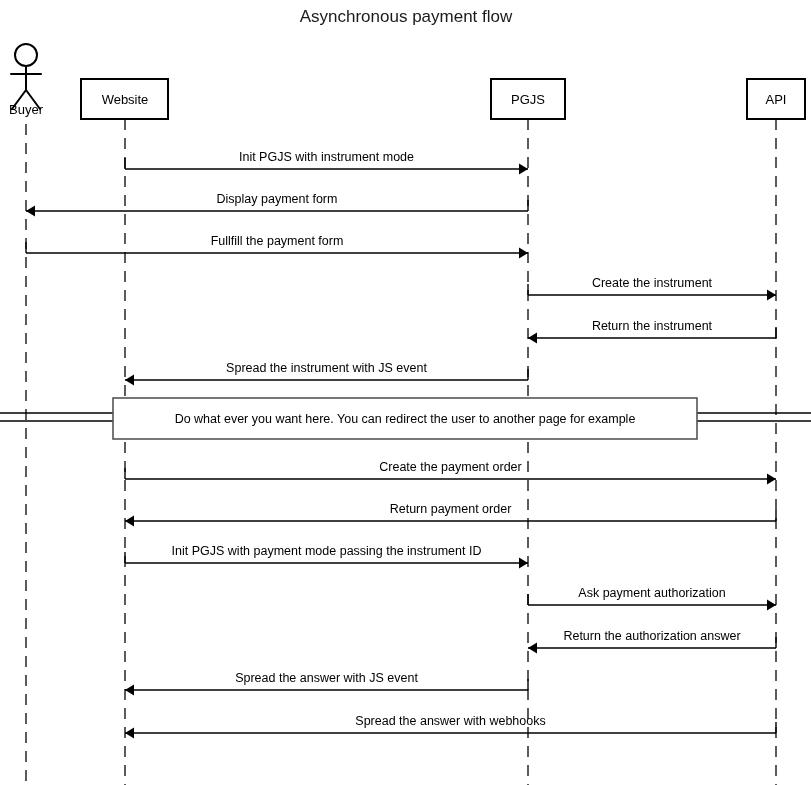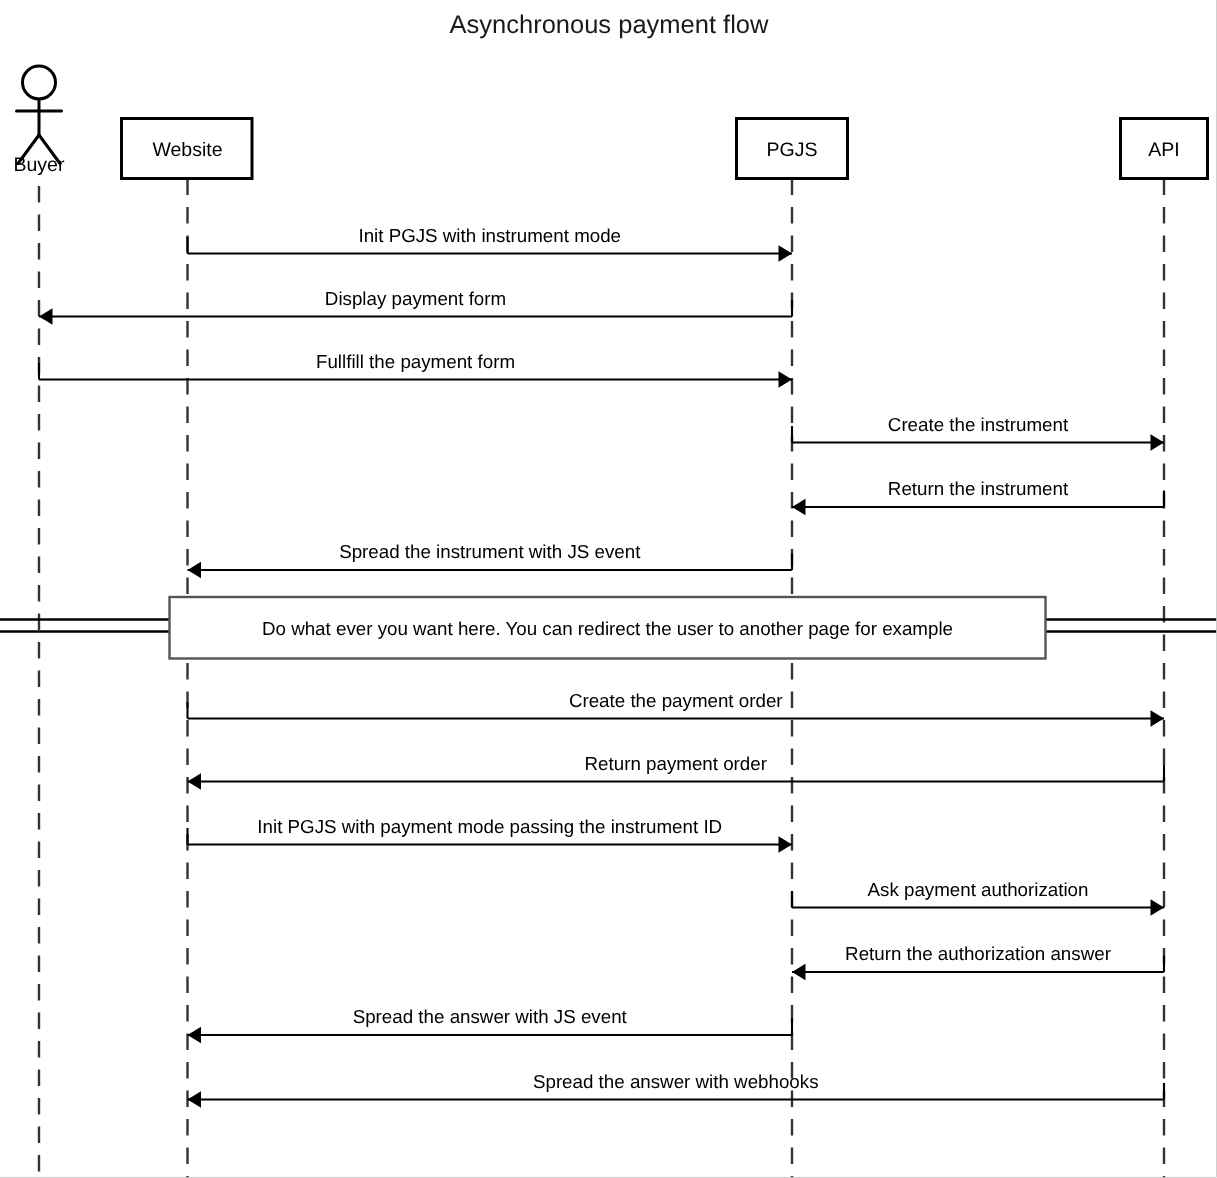--- a/index.html
+++ b/index.html
@@ -10,21 +10,22 @@
   body {
     width: 811px;
     height: 785px;
     font-family: "Liberation Sans", sans-serif;
     overflow: hidden;
   }
   #diagram-root {
     position: relative;
     width: 811px;
     height: 785px;
-    background: #000000;
+    background: #5eead4;
+    border-radius: 27px;
   }
   svg#seq {
     display: block;
     width: 811px;
     height: 785px;
     background: #ffffff;
   }
   text {
     font-family: "Liberation Sans", sans-serif;
     fill: #000000;

